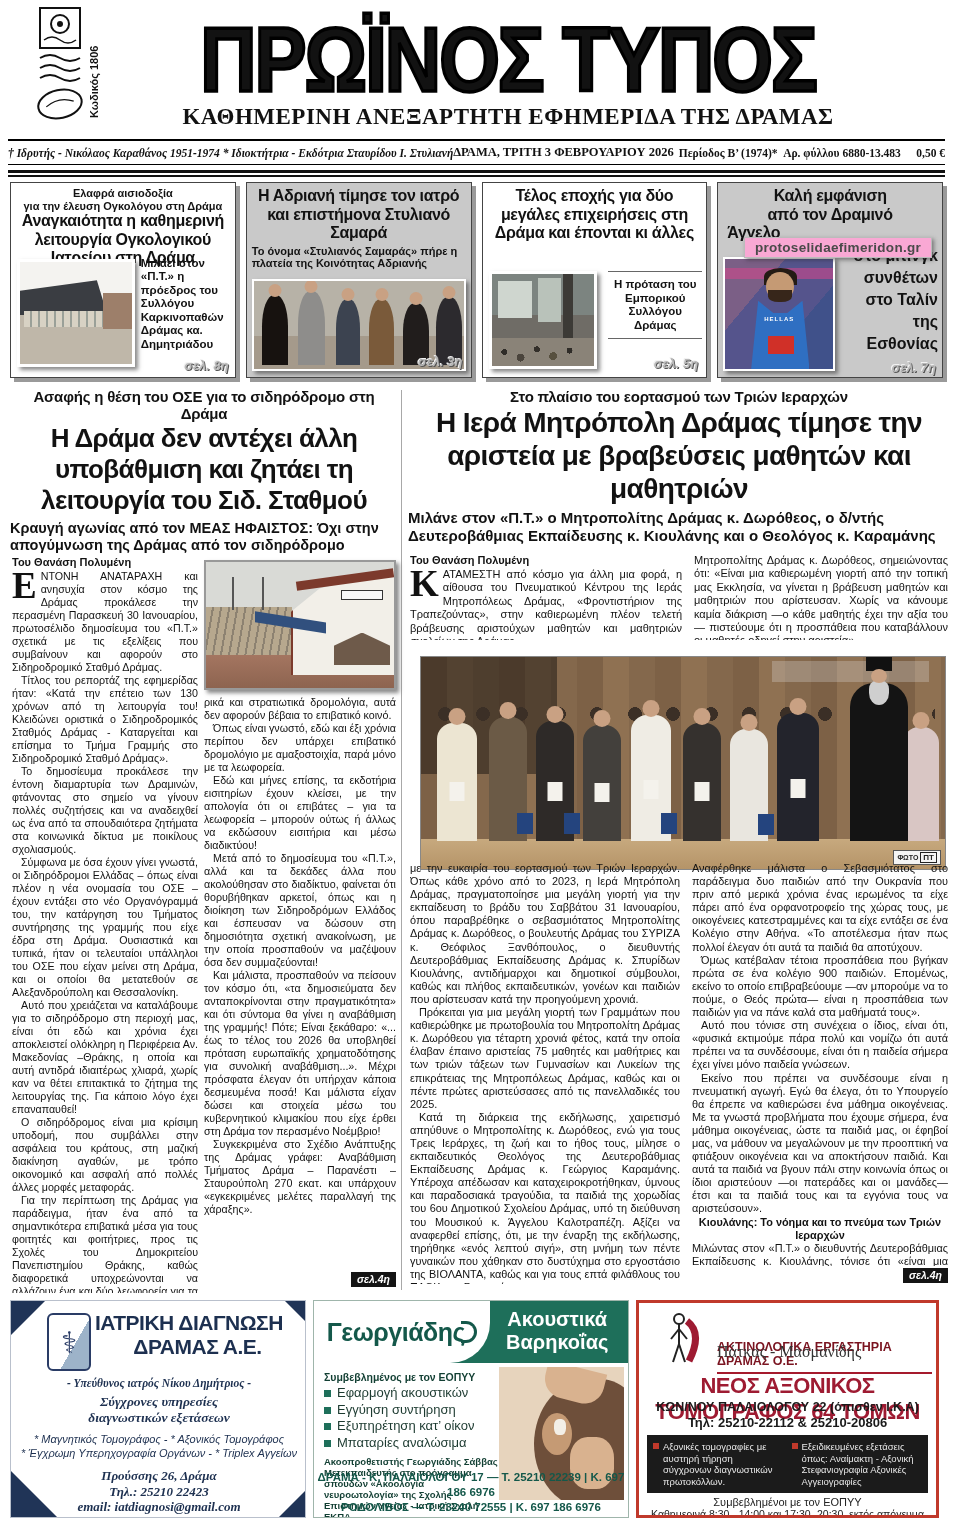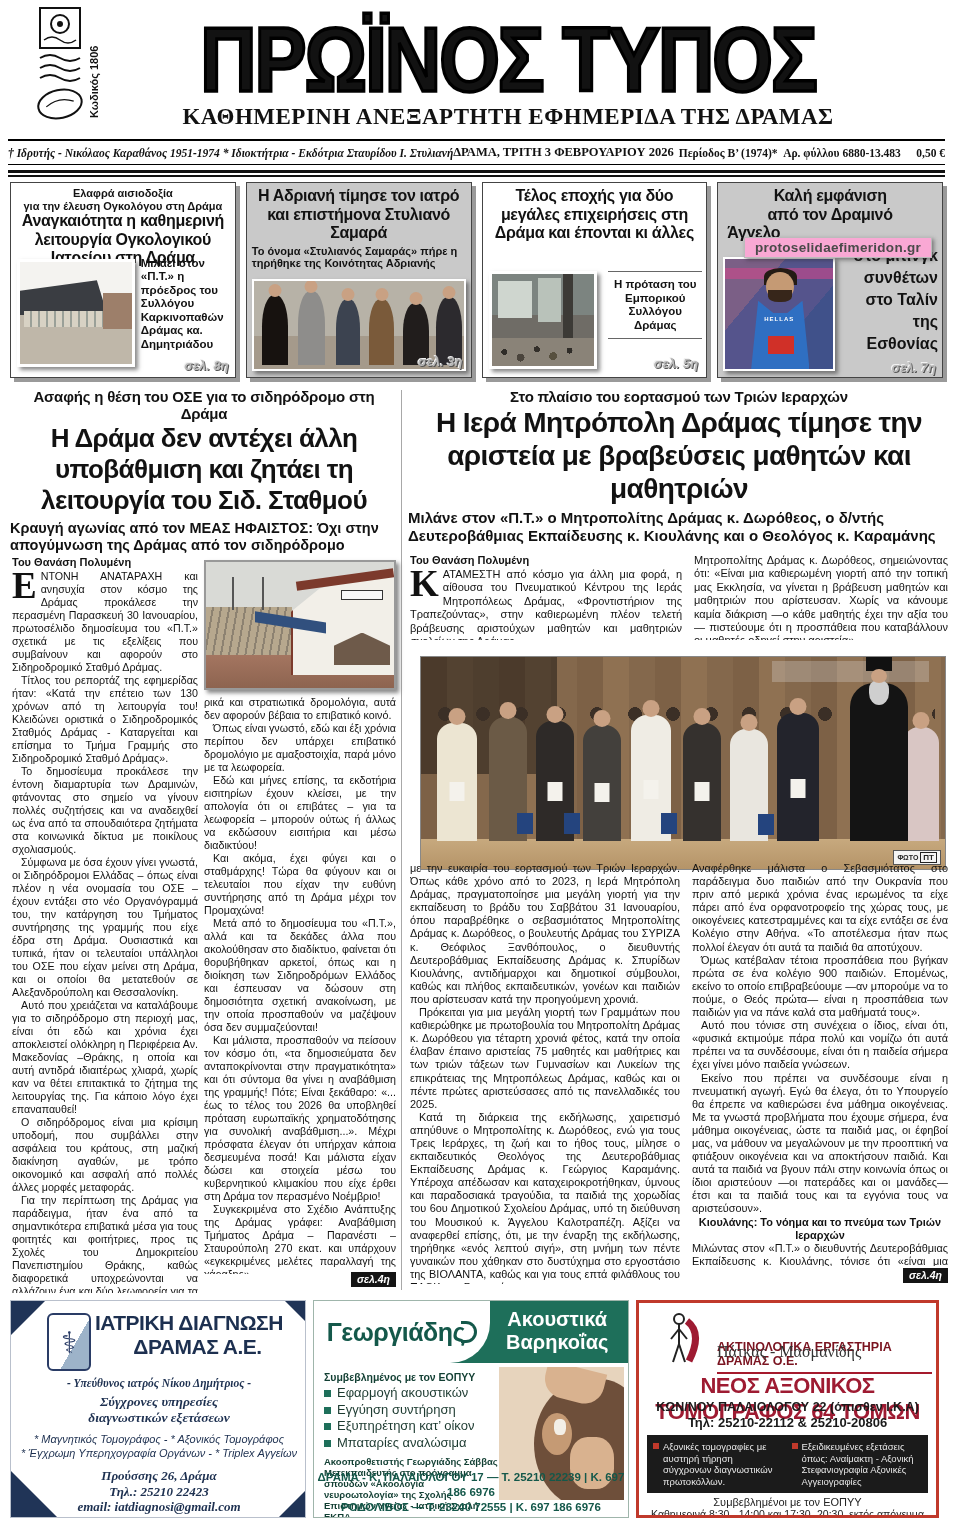--- a/index.html
+++ b/index.html
@@ -230,21 +230,21 @@
       <div class="roof"></div>
         <div class="glass"></div>
         <div class="wall"></div>
     </div>
     <div class="p-side" style="position:absolute;right:4px;bottom:26px;width:90px;">Μιλάει στον «Π.Τ.» η πρόεδρος του Συλλόγου Καρκινοπαθών Δράμας κα. Δημητριάδου</div>
     <div class="p-page" style="right:6px;bottom:4px;">σελ. 8η</div>
   </div>
 
   <div class="promo gray">
     <div class="p-head">Η Αδριανή τίμησε τον ιατρό και επιστήμονα Στυλιανό Σαμαρά</div>
-    <div class="p-sub">Το όνομα «Στυλιανός Σαμαράς» πήρε η τηρήθηκε της Κοινότητας Αδριανής</div>
+    <div class="p-sub">Το όνομα «Στυλιανός Σαμαράς» πήρε η πλατεία της Κοινότητας Αδριανής</div>
     <div class="phframe ph-group" style="left:5px;right:5px;bottom:6px;height:92px;border-width:2px;">
       <span class="gfig" style="left:4%;width:26px;height:70px;background:#17120f;">
           <span class="gh"></span>
         </span>
       <span class="gfig" style="left:21%;width:27px;height:74px;background:#8e8d8b;">
           <span class="gh"></span>
         </span>
       <span class="gfig" style="left:39%;width:24px;height:66px;background:#3c4350;">
           <span class="gh"></span>
         </span>
@@ -326,21 +326,20 @@
     <p>Αυτό που χρειάζεται να καταλάβουμε για το σιδηρόδρομο στη περιοχή μας, είναι ότι εδώ και χρόνια έχει αποκλειστεί ολόκληρη η Περιφέρεια Αν. Μακεδονίας –Θράκης, η οποία και αυτή αντιδρά ιδιαιτέρως χλιαρά, χωρίς καν να θέτει επιτακτικά το ζήτημα της λειτουργίας της. Για κάποιο λόγο έχει επαναπαυθεί!</p>
     <p>Ο σιδηρόδρομος είναι μια κρίσιμη υποδομή, που συμβάλλει στην ασφάλεια του κράτους, στη μαζική διακίνηση αγαθών, με τρόπο οικονομικό και ασφαλή από πολλές άλλες μορφές μεταφοράς.</p>
     <p>Για την περίπτωση της Δράμας για παράδειγμα, ήταν ένα από τα σημαντικότερα επιβατικά μέσα για τους φοιτητές και φοιτήτριες, προς τις Σχολές του Δημοκριτείου Πανεπιστημίου Θράκης, καθώς διαφορετικά υποχρεώνονται να αλλάζουν ένα και δύο λεωφορεία για τα φτάσουν στις πόλεις της Θράκης.</p>
 
   </div>
 
   <div class="abs bodycol" style="left:194px;top:308px;width:192px;height:578px;">
     <p class="noind">ρικά και στρατιωτικά δρομολόγια, αυτά δεν αφορούν βέβαια το επιβατικό κοινό.</p>
     <p>Όπως είναι γνωστό, εδώ και έξι χρόνια περίπου δεν υπάρχει επιβατικό δρομολόγιο με αμαξοστοιχία, παρά μόνο με τα λεωφορεία.</p>
     <p>Εδώ και μήνες επίσης, τα εκδοτήρια εισιτηρίων έχουν κλείσει, με την απολογία ότι οι επιβάτες – για τα λεωφορεία – μπορούν ούτως ή άλλως να εκδώσουν εισιτήρια και μέσω διαδικτύου!</p>
-    <p>Και ακόμα, έχει φύγει και ο σταθμάρχης! Τώρα θα φύγουν και οι τελευταίοι που είχαν την ευθύνη συντήρησης από τη Δράμα μέχρι τον Προμαχώνα!</p>
     <p>Μετά από το δημοσίευμα του «Π.Τ.», αλλά και τα δεκάδες άλλα που ακολούθησαν στο διαδίκτυο, φαίνεται ότι θορυβήθηκαν αρκετοί, όπως και η διοίκηση των Σιδηροδρόμων Ελλάδος και έσπευσαν να δώσουν στη δημοσιότητα σχετική ανακοίνωση, με την οποία προσπαθούν να μαζέψουν όσα δεν συμμαζεύονται!</p>
     <p>Και μάλιστα, προσπαθούν να πείσουν τον κόσμο ότι, «τα δημοσιεύματα δεν ανταποκρίνονται στην πραγματικότητα» και ότι σύντομα θα γίνει η αναβάθμιση της γραμμής! Πότε; Είναι ξεκάθαρο: «... έως το τέλος του 2026 θα υποβληθεί πρόταση ευρωπαϊκής χρηματοδότησης για συνολική αναβάθμιση...». Μέχρι πρόσφατα έλεγαν ότι υπήρχαν κάποια δεσμευμένα ποσά! Και μάλιστα είχαν δώσει και στοιχεία μέσω του κυβερνητικού κλιμακίου που είχε έρθει στη Δράμα τον περασμένο Νοέμβριο!</p>
     <p>Συγκεκριμένα στο Σχέδιο Ανάπτυξης της Δράμας γράφει: Αναβάθμιση Τμήματος Δράμα – Παρανέστι – Σταυρούπολη 270 εκατ. και υπάρχουν «εγκεκριμένες μελέτες παραλλαγή της χάραξης».</p>
 
   </div>
   <div class="pagebadge" style="right:2px;top:884px;">σελ.4η</div>
 </div>
 
 <div class="article" style="left:408px;top:388px;width:542px;height:905px;">
   <div class="a-kick">Στο πλαίσιο του εορτασμού των Τριών Ιεραρχών</div>

